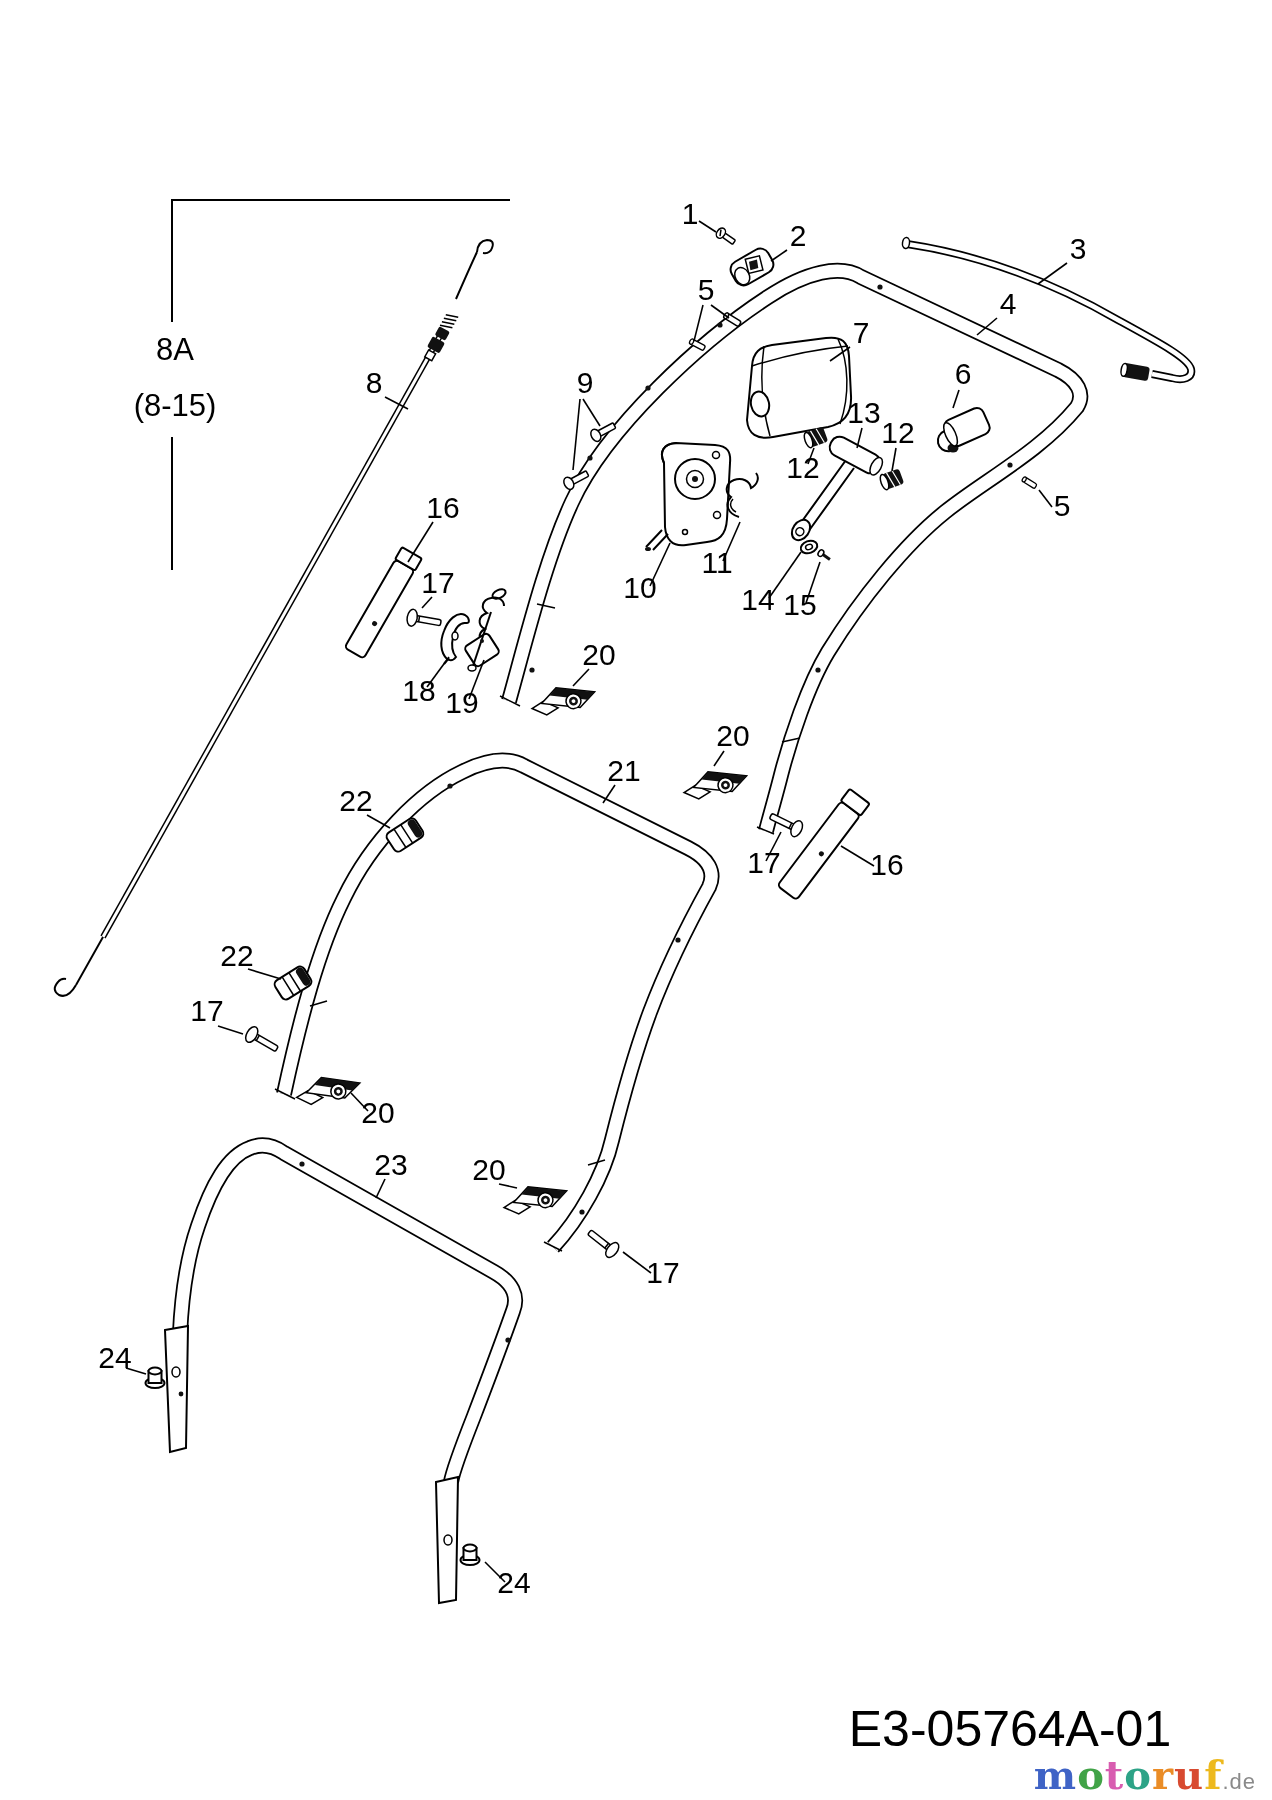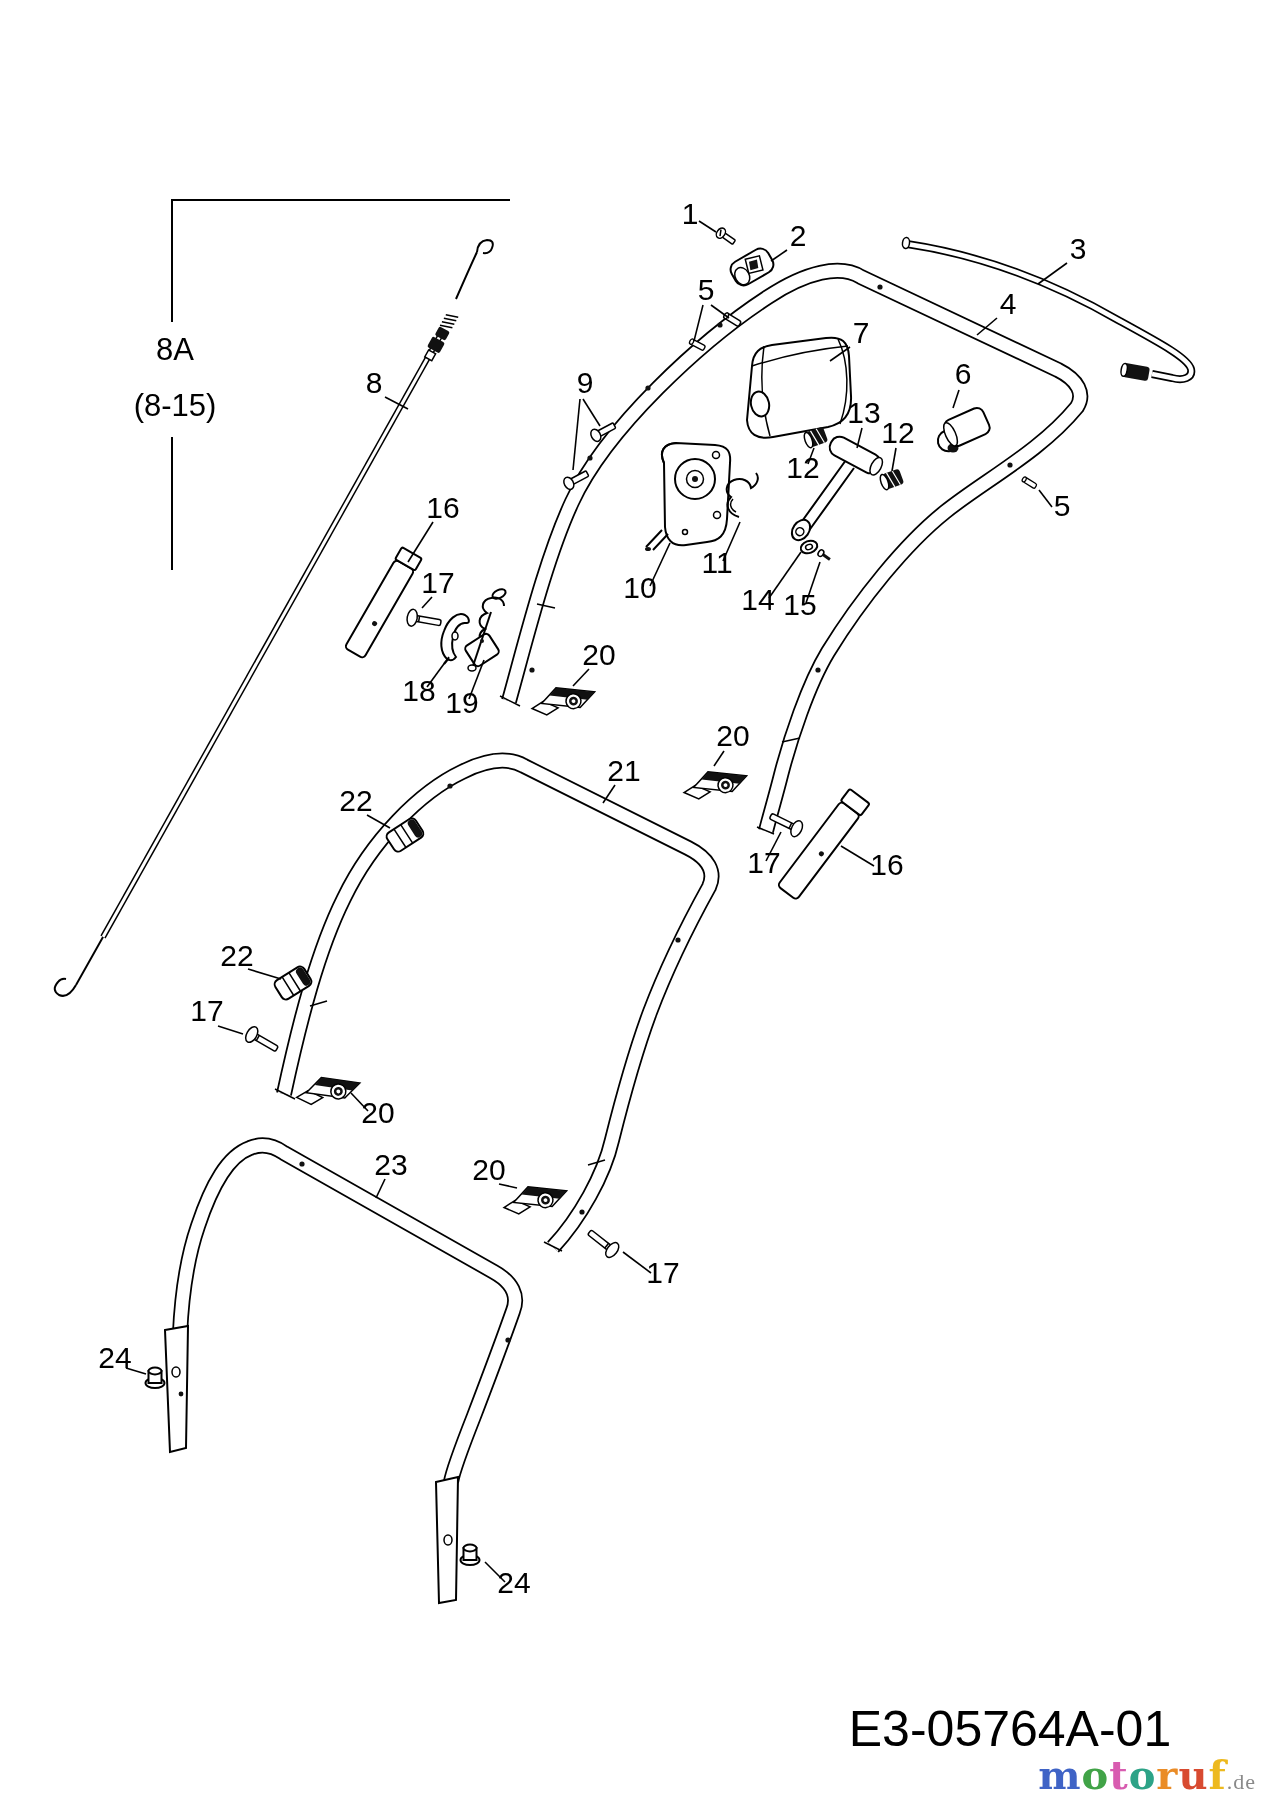--- a/index.html
+++ b/index.html
@@ -15,21 +15,21 @@
   .w2{stroke:#000;stroke-width:2;fill:#fff;}
   .w15{stroke:#000;stroke-width:1.5;fill:#fff;}
   .ln{stroke:#000;stroke-width:2;fill:none;}
   .ln15{stroke:#000;stroke-width:1.5;fill:none;}
   .blk{fill:#111;stroke:none;}
   .callout-text{font-family:"Liberation Sans",sans-serif;font-size:30px;fill:#000;}
   .grouplab{font-family:"Liberation Sans",sans-serif;font-size:31px;fill:#000;}
   .codelab{font-family:"Liberation Sans",sans-serif;font-size:50px;fill:#000;}
   .watermark{position:absolute;right:16px;bottom:2px;font-family:"DejaVu Serif",serif;
              font-weight:bold;font-size:40px;letter-spacing:1px;}
-  .watermark .suffix{font-size:22px;font-weight:normal;font-family:Liberation Serif, serif;}
+  .watermark .suffix{font-size:22px;font-weight:normal;font-family:Liberation Sans, sans-serif;}
 </style>
 </head>
 <body>
 
 <div class="stage">
 <svg width="1272" height="1800" viewBox="0 0 1272 1800">
 
   <g>
     <path class="ln" d="M510,200 L172,200 L172,322"></path>
     <path class="ln" d="M172,437 L172,570"></path>

